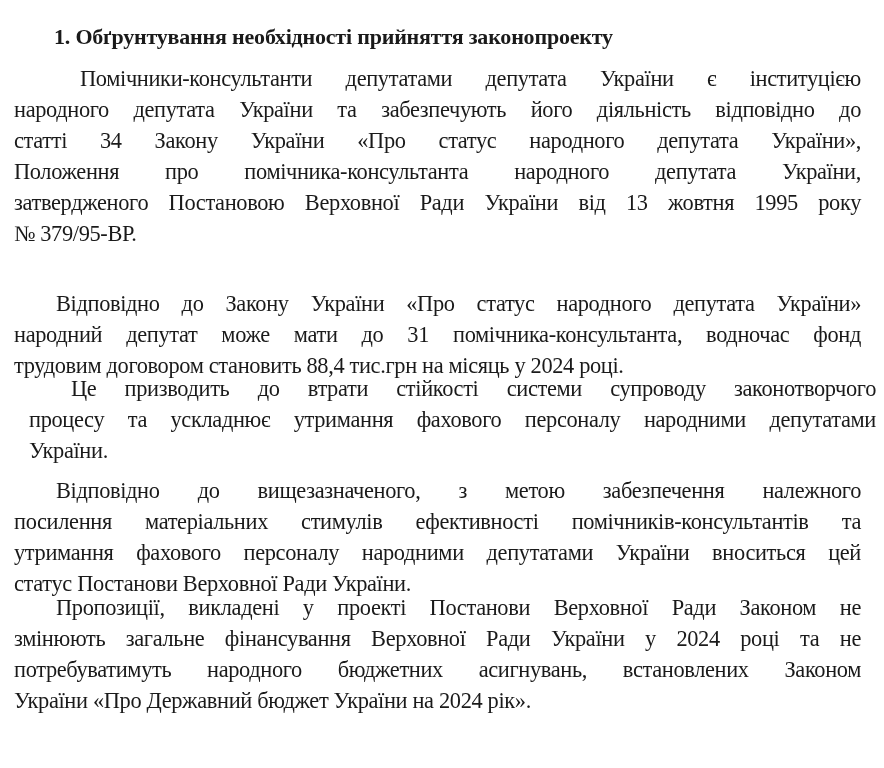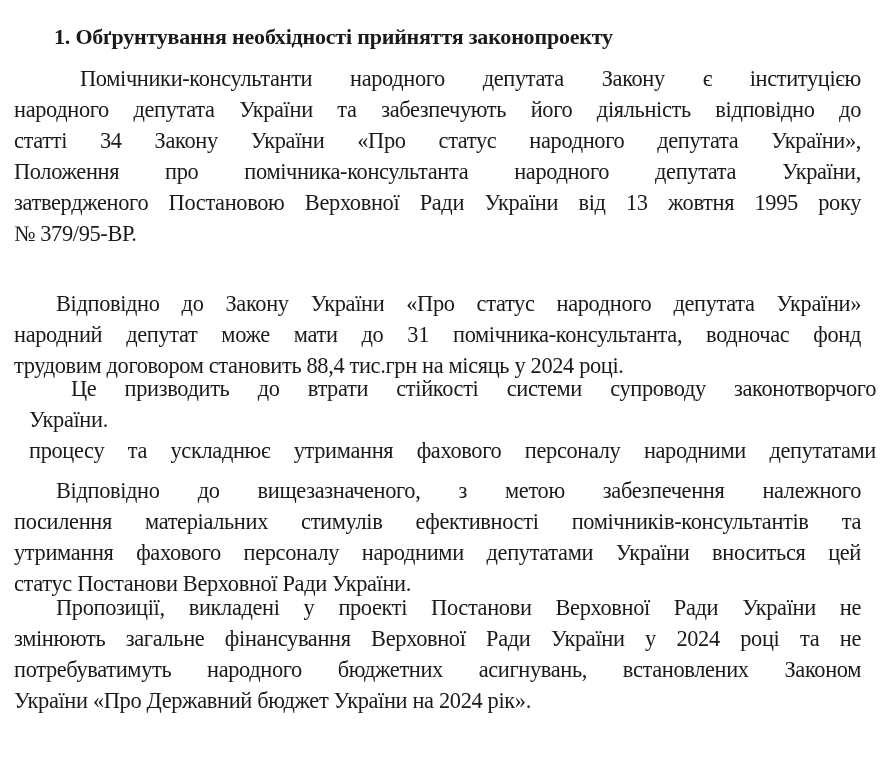--- a/index.html
+++ b/index.html
@@ -61,46 +61,46 @@
   .p1 .line.first { padding-left: 66px; }
   .p2 .line.first, .p3 .line.first, .p4 .line.first, .p5 .line.first { padding-left: 42px; }
 </style>
 </head>
 <body>
 
 <div class="page">
   <div class="heading">1. Обґрунтування необхідності прийняття законопроекту</div>
 
   <div class="para p1">
-    <span class="line first">Помічники-консультанти народного депутата Закону є інституцією</span>
+    <span class="line first">Помічники-консультанти депутатами депутата України є інституцією</span>
     <span class="line">народного депутата України та забезпечують його діяльність відповідно до</span>
     <span class="line">статті 34 Закону України «Про статус народного депутата України»,</span>
     <span class="line">Положення про помічника-консультанта народного депутата України,</span>
     <span class="line">затвердженого Постановою Верховної Ради України від 13 жовтня 1995 року</span>
     <span class="line last">№ 379/95-ВР.</span>
   </div>
 
   <div class="para p2">
     <span class="line first">Відповідно до Закону України «Про статус народного депутата України»</span>
     <span class="line">народний депутат може мати до 31 помічника-консультанта, водночас фонд</span>
     <span class="line last">трудовим договором становить 88,4 тис.грн на місяць у 2024 році.</span>
   </div>
 
   <div class="para p3">
     <span class="line first">Це призводить до втрати стійкості системи супроводу законотворчого</span>
+    <span class="line">процесу та ускладнює утримання фахового персоналу народними депутатами</span>
     <span class="line last">України.</span>
-    <span class="line">процесу та ускладнює утримання фахового персоналу народними депутатами</span>
   </div>
 
   <div class="para p4">
     <span class="line first">Відповідно до вищезазначеного, з метою забезпечення належного</span>
     <span class="line">посилення матеріальних стимулів ефективності помічників-консультантів та</span>
     <span class="line">утримання фахового персоналу народними депутатами України вноситься цей</span>
     <span class="line last">статус Постанови Верховної Ради України.</span>
   </div>
 
   <div class="para p5">
-    <span class="line first">Пропозиції, викладені у проекті Постанови Верховної Ради України не</span>
+    <span class="line first">Пропозиції, викладені у проекті Постанови Верховної Ради Законом не</span>
     <span class="line">змінюють загальне фінансування Верховної Ради України у 2024 році та не</span>
     <span class="line">потребуватимуть народного бюджетних асигнувань, встановлених Законом</span>
     <span class="line last">України «Про Державний бюджет України на 2024 рік».</span>
   </div>
 </div>
 
 </body></html>

